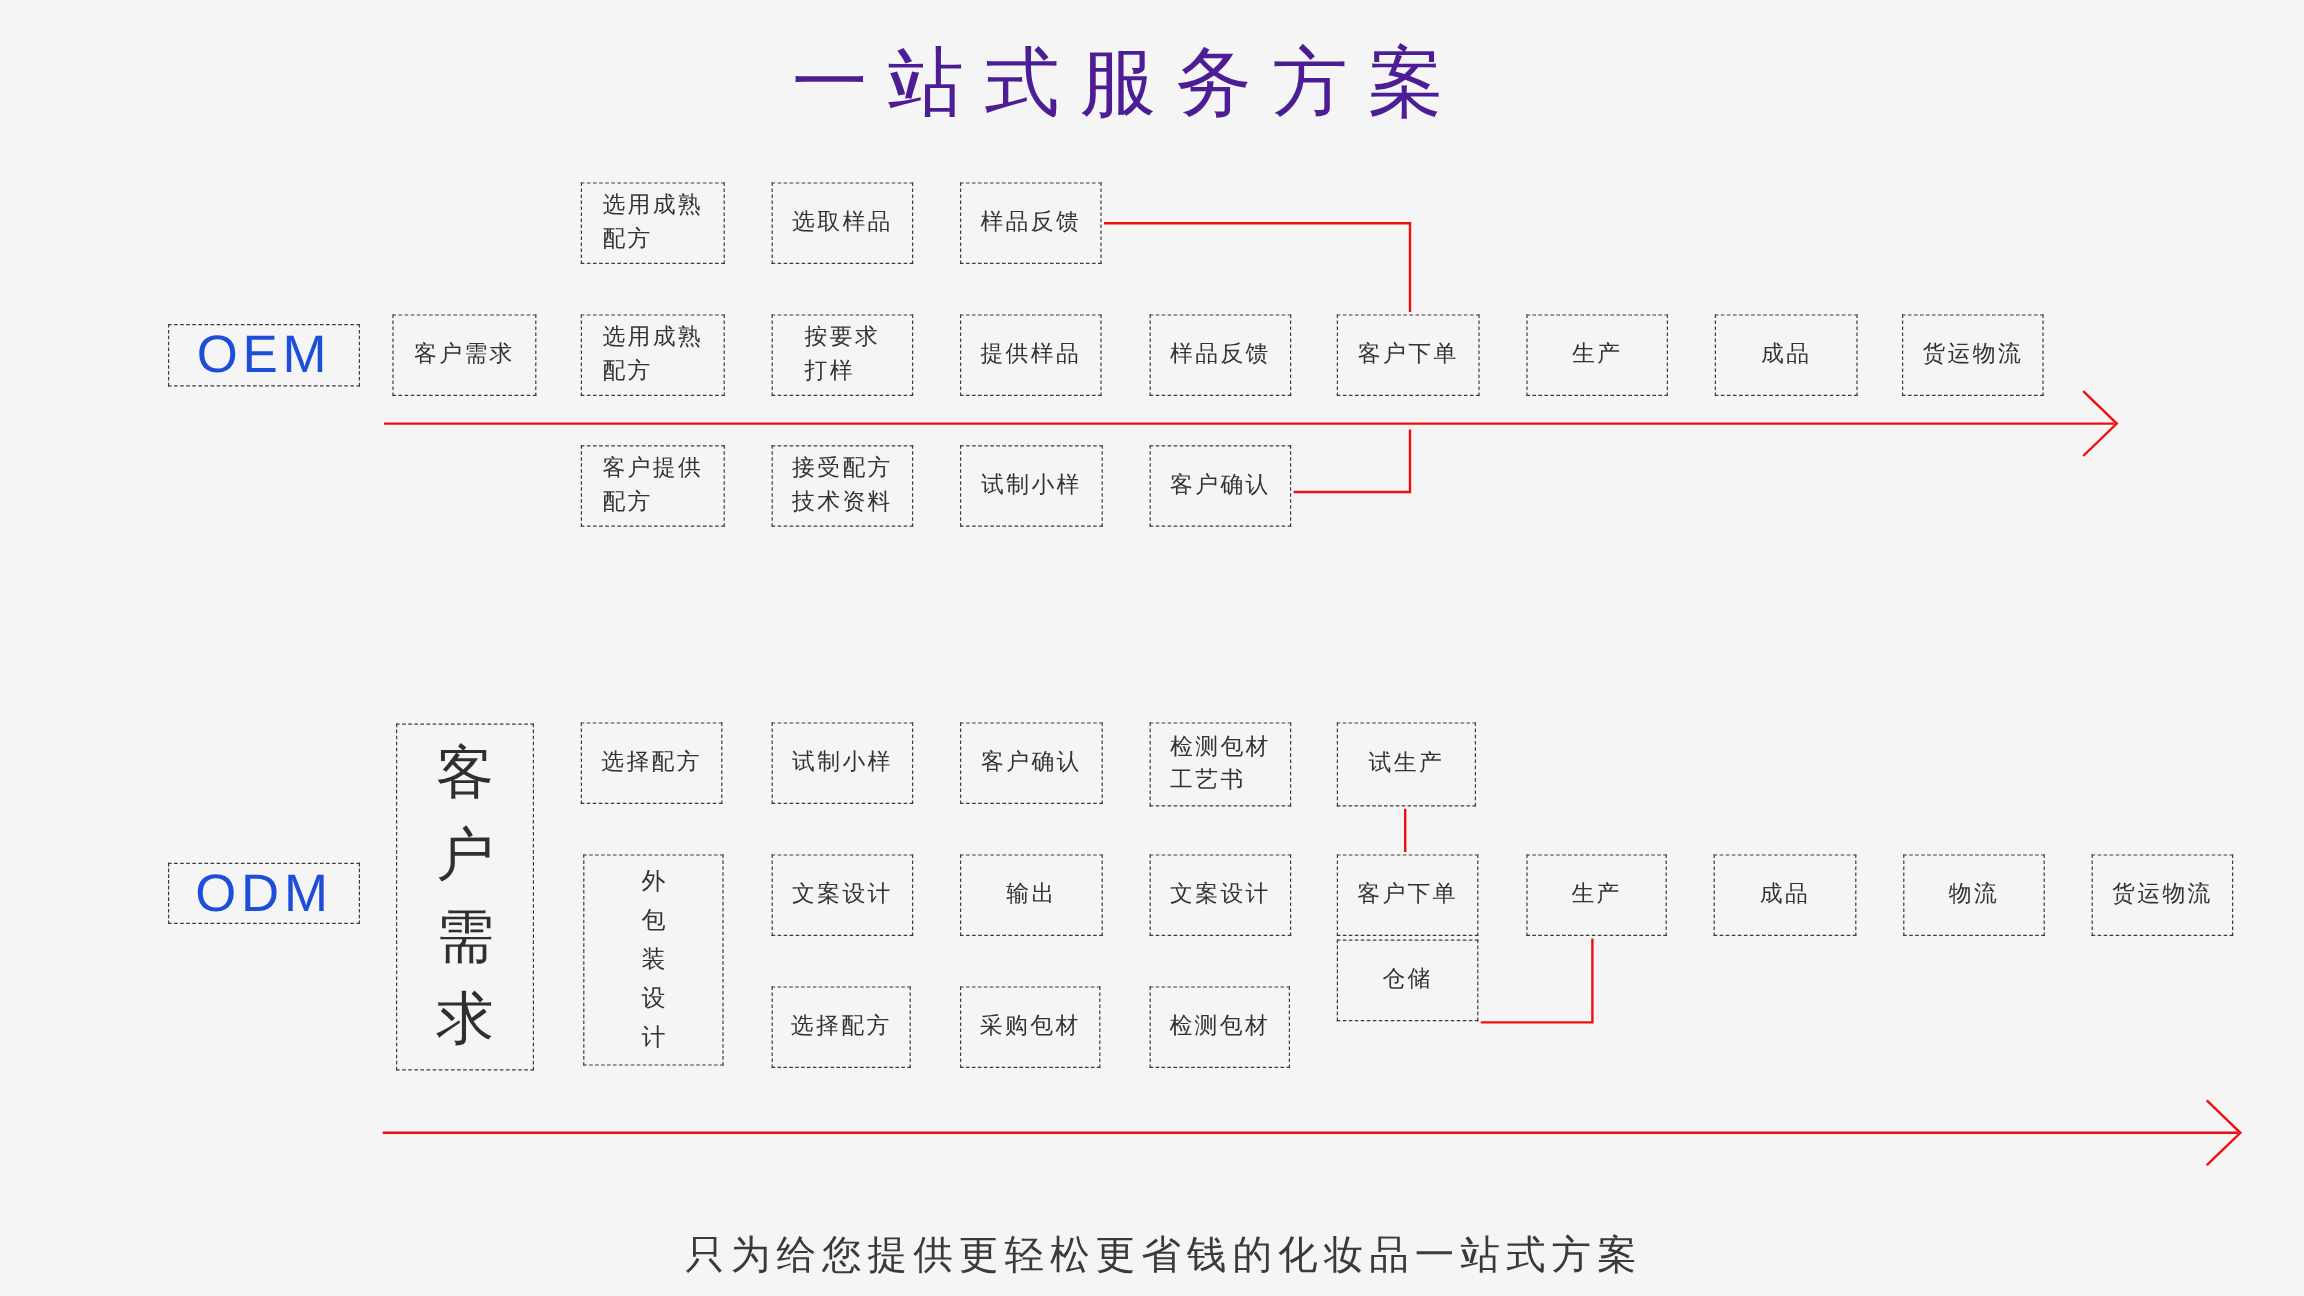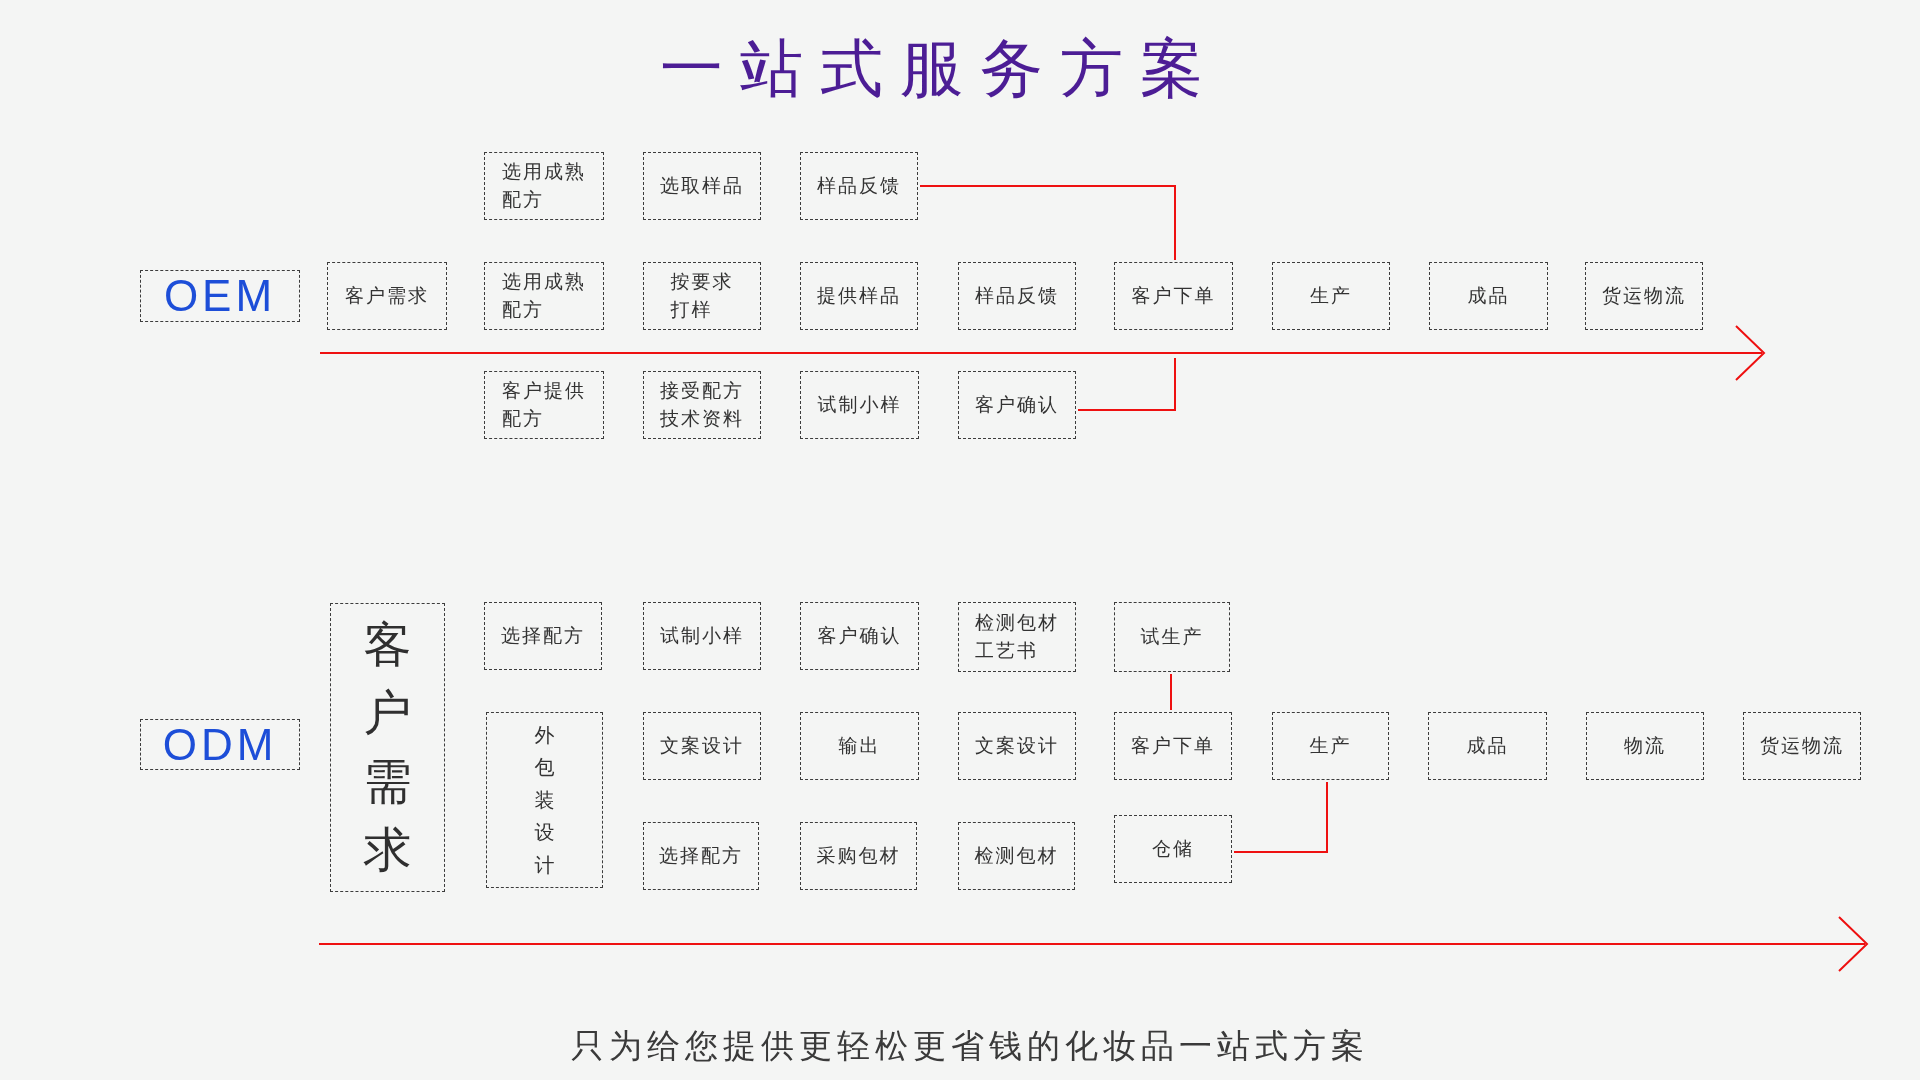--- a/index.html
+++ b/index.html
@@ -99,21 +99,21 @@
 <div class="bx" style="left:958px;top:712px;width:118px;height:68px;">文案设计</div>
 <div class="bx" style="left:1114px;top:712px;width:118px;height:68px;">客户下单</div>
 <div class="bx" style="left:1272px;top:712px;width:117px;height:68px;">生产</div>
 <div class="bx" style="left:1428px;top:712px;width:119px;height:68px;">成品</div>
 <div class="bx" style="left:1586px;top:712px;width:118px;height:68px;">物流</div>
 <div class="bx" style="left:1743px;top:712px;width:118px;height:68px;">货运物流</div>
 
 <div class="bx" style="left:643px;top:822px;width:116px;height:68px;">选择配方</div>
 <div class="bx" style="left:800px;top:822px;width:117px;height:68px;">采购包材</div>
 <div class="bx" style="left:958px;top:822px;width:117px;height:68px;text-align:right;">检测包材</div>
-<div class="bx" style="left:1114px;top:815px;width:118px;height:68px;">仓储</div>
+<div class="bx" style="left:1114px;top:783px;width:118px;height:68px;">仓储</div>
 
 <svg class="overlay" viewBox="0 0 1920 1080" xmlns="http://www.w3.org/2000/svg">
 
   <g>
     <line x1="320" y1="353" x2="1762" y2="353" stroke-width="2"></line>
     <polyline points="1736,326 1764,353 1736,380" stroke-width="2"></polyline>
   </g>
 
   <polyline points="920,186 1175,186 1175,260" stroke-width="2"></polyline>
 

